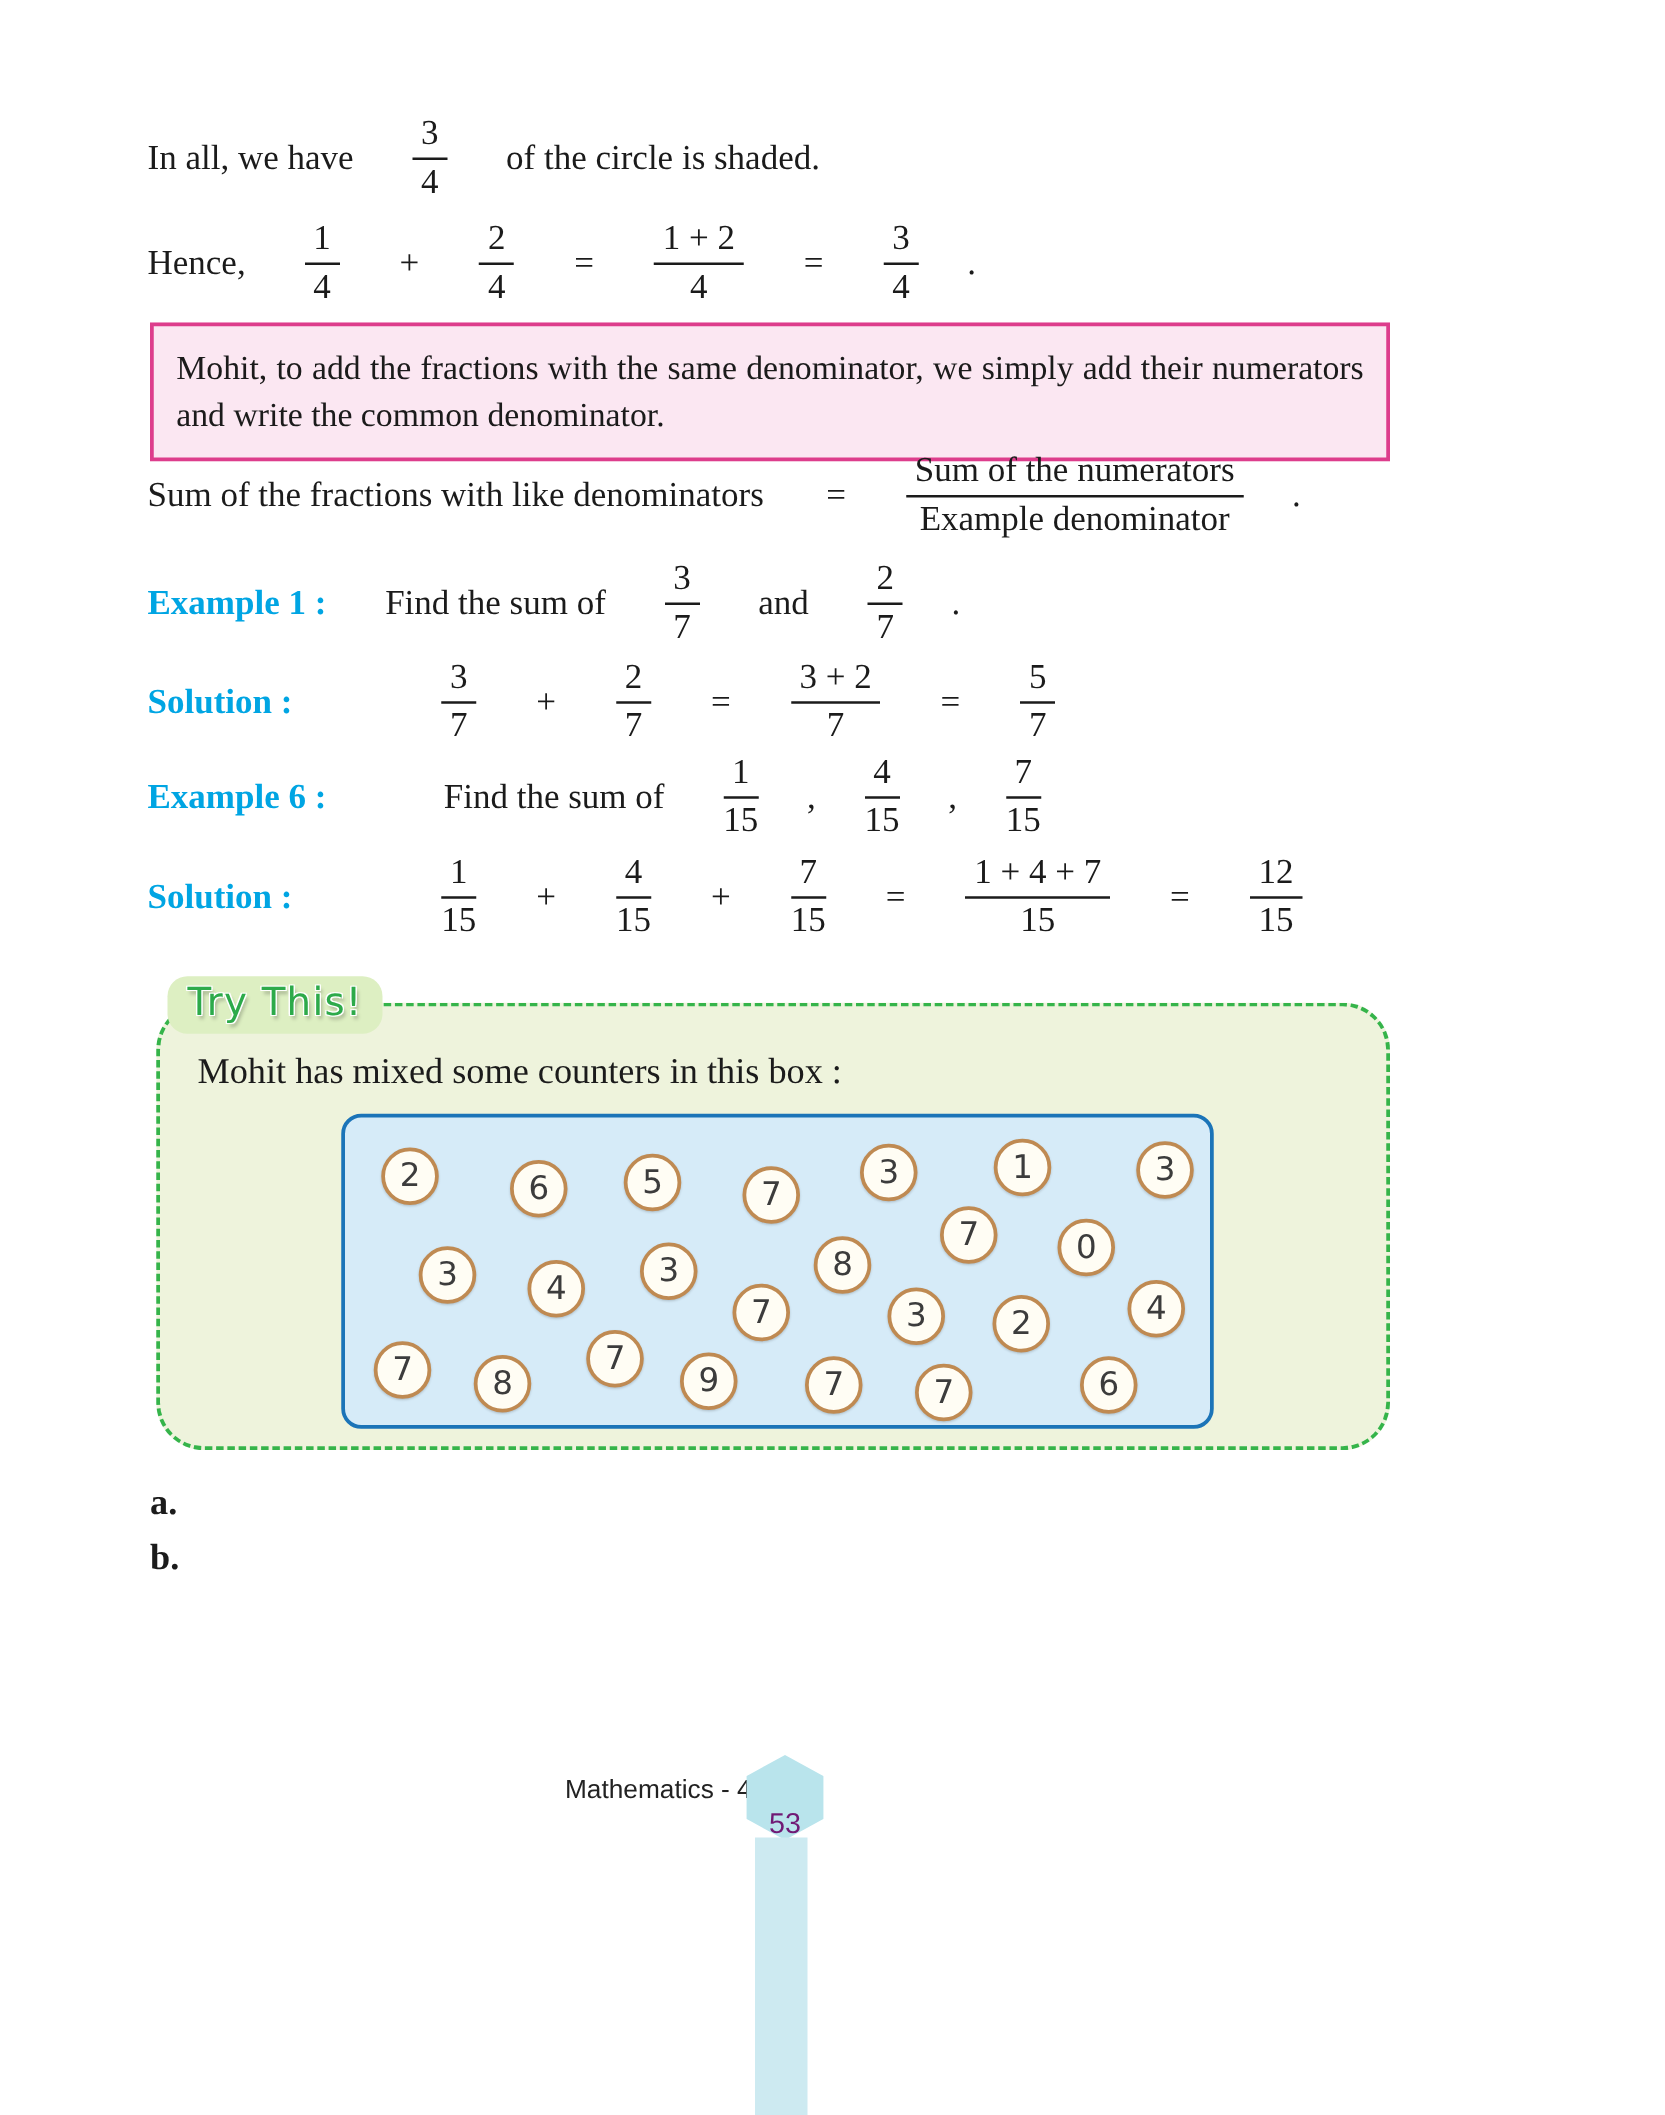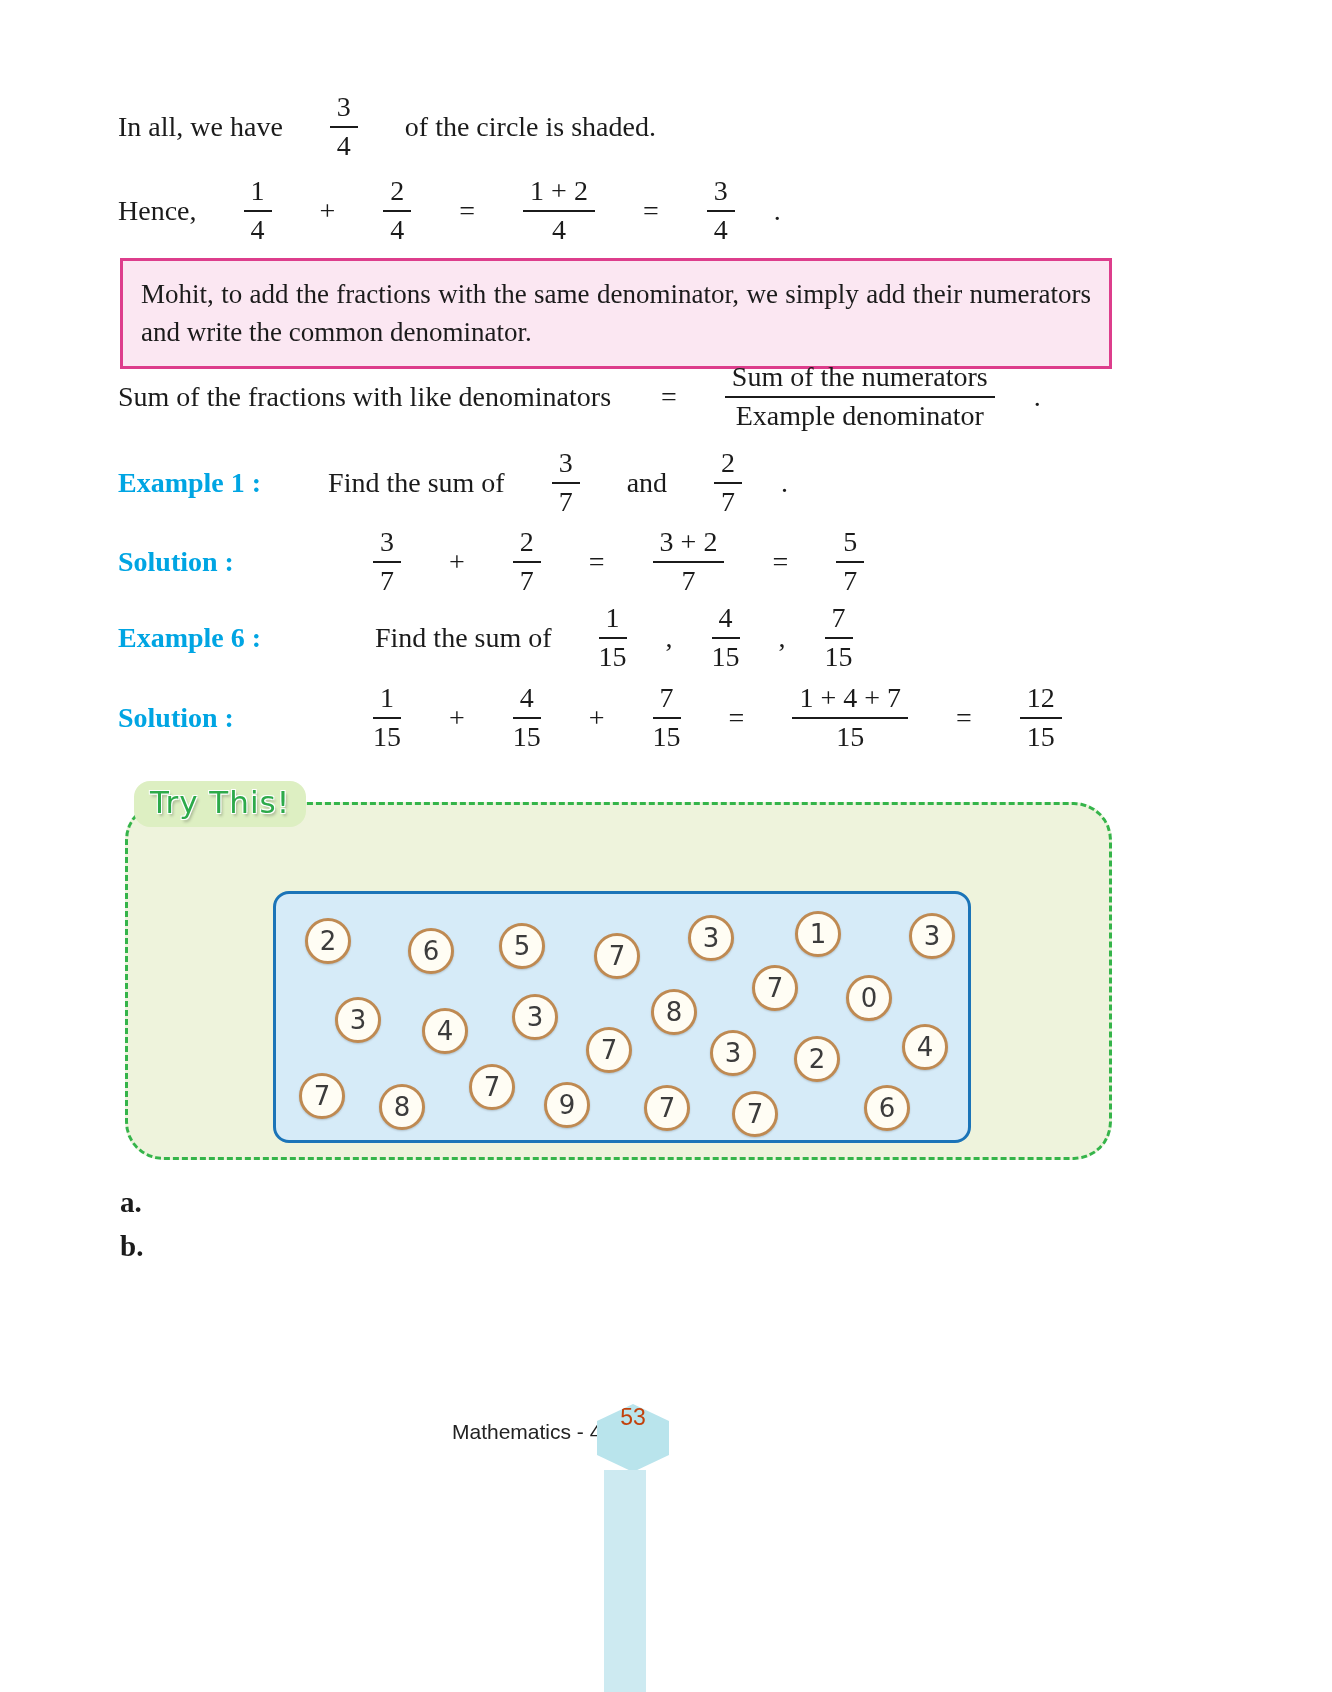--- a/index.html
+++ b/index.html
@@ -34,21 +34,21 @@
   .frac .num {
     display: block;
     padding: 0 7px 3px;
     border-bottom: 2px solid #1b1b1b;
     text-align: center;
   }
   .frac .den { display: block; padding-top: 3px; text-align: center; }
   .blue-label {
     color: #00a5e3;
     font-weight: bold;
-    margin-right: 26px;
+    margin-right: 6px;
   }
   .label-col { min-width: 190px; }
   .rule-box {
     position: absolute;
     left: 120px; top: 258px;
     width: 992px;
     border: 3px solid #dd3d8c;
     background: #fbe7f2;
     padding: 14px 18px;
     font-size: 27px;
@@ -109,29 +109,29 @@
   .footer-label {
     position: absolute;
     left: 452px; top: 1420px;
     font-family: "Liberation Sans", sans-serif;
     font-size: 21px;
     color: #222222;
   }
   .hexagon {
     position: absolute;
     left: 597px; top: 1404px;
-    width: 72px; height: 68px;
+    width: 62px; height: 68px;
     background: #b9e4ec;
     clip-path: polygon(50% 0, 100% 25%, 100% 75%, 50% 100%, 0 75%, 0 25%);
     display: flex;
-    align-items: flex-start;
+    align-items: flex-end;
     justify-content: center;
     font-family: "Liberation Sans", sans-serif;
     font-size: 23px;
-    color: #c2410c;
+    color: #701a75;
   }
   .footer-strip {
     position: absolute;
     left: 604px; top: 1470px;
     width: 42px; height: 222px;
     background: #cdeaf1;
   }
 </style>
 </head>
 <body>
@@ -265,20 +265,21 @@
     </span>
     <span class="op">=</span>
     <span class="frac">
       <span class="num">12</span>
       <span class="den">15</span>
     </span>
   </div>
 
   <div class="try-box">
     <div class="try-badge">Try This!</div>
+    <div class="try-prompt">Mohit has mixed some counters in this box :</div>
     <div class="counter-box">
         <div class="counter" style="left: 29px; top: 24px;">2</div>
         <div class="counter" style="left: 132px; top: 34px;">6</div>
         <div class="counter" style="left: 223px; top: 29px;">5</div>
         <div class="counter" style="left: 318px; top: 39px;">7</div>
         <div class="counter" style="left: 412px; top: 21px;">3</div>
         <div class="counter" style="left: 519px; top: 17px;">1</div>
         <div class="counter" style="left: 633px; top: 19px;">3</div>
         <div class="counter" style="left: 476px; top: 71px;">7</div>
         <div class="counter" style="left: 570px; top: 81px;">0</div>

